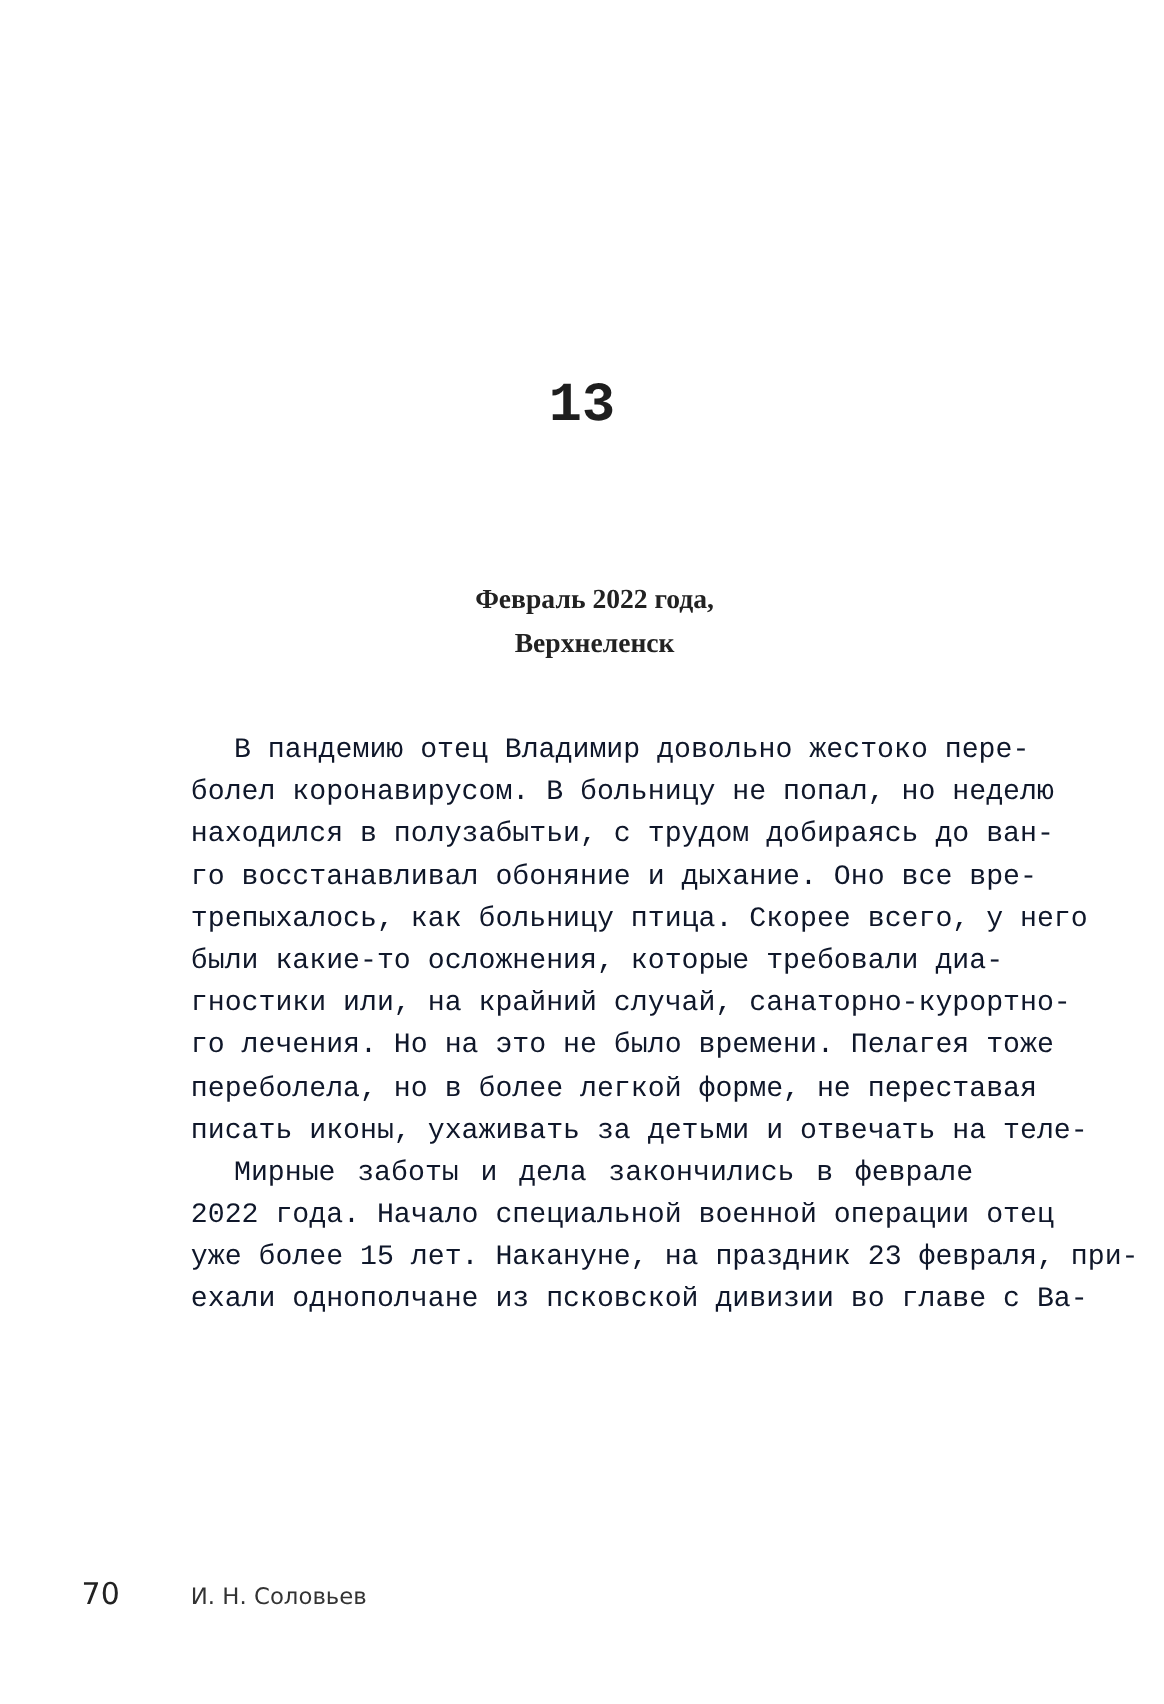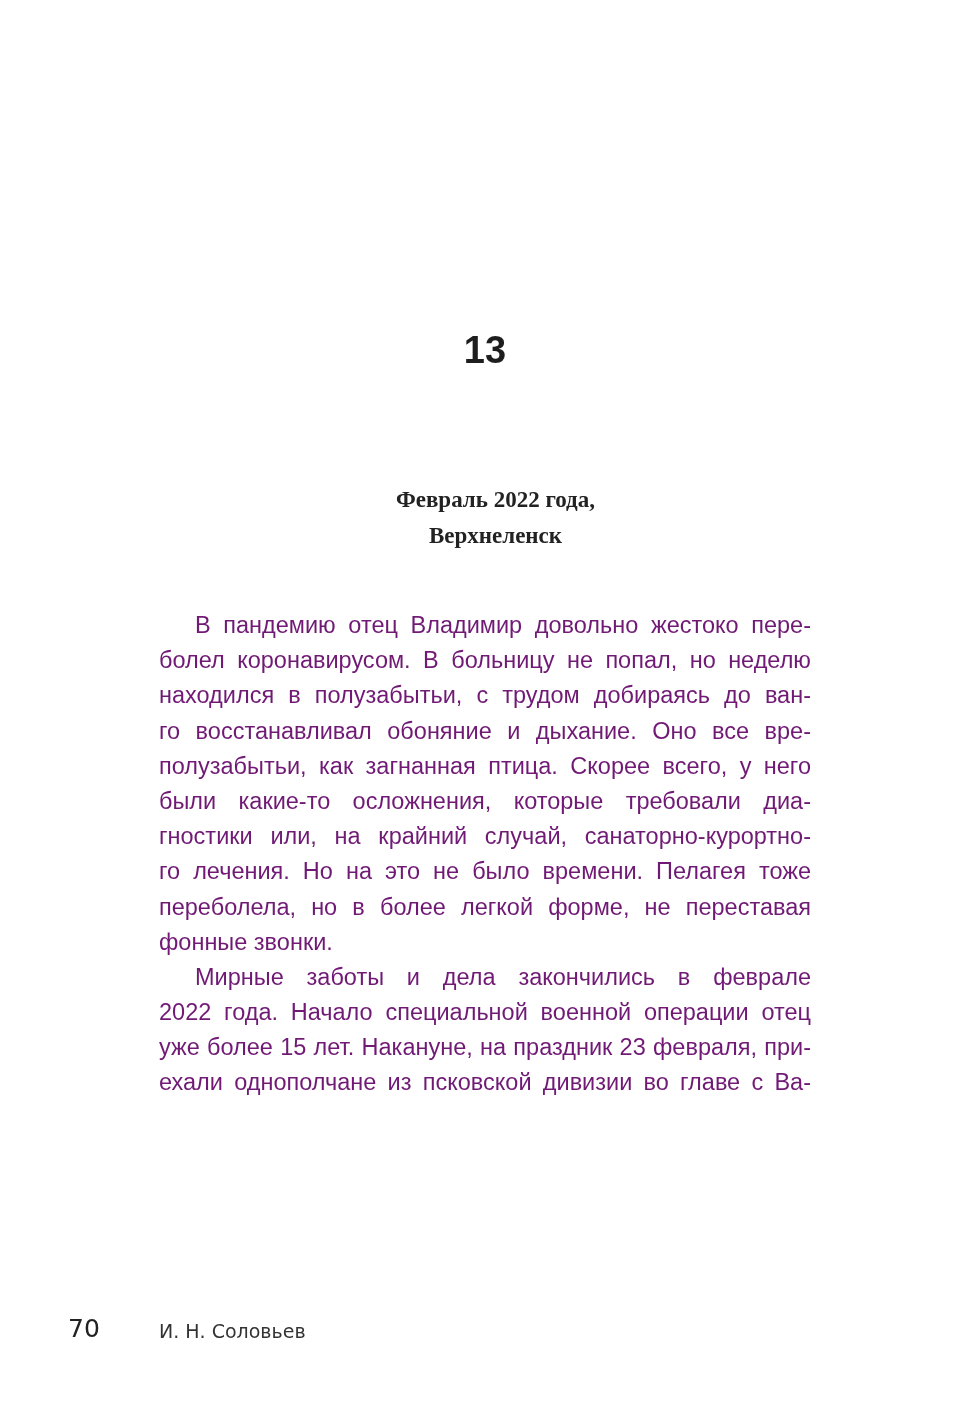--- a/index.html
+++ b/index.html
@@ -9,27 +9,27 @@
     }
     body {
       width: 970px;
       height: 1420px;
       position: relative;
       overflow: hidden;
       color: #222222;
     }
     .chapter-number {
       position: absolute;
-      top: 326px;
+      top: 314px;
       left: 0;
       width: 970px;
       text-align: center;
-      font-family: Liberation Sans, sans-serif;
+      font-family: Liberation Mono, monospace;
       font-weight: bold;
-      font-size: 38px;
+      font-size: 46px;
       line-height: 48px;
       color: #1e1e1e;
     }
     .subtitle {
       position: absolute;
       top: 482px;
       left: 0;
       width: 970px;
       text-align: center;
       font-family: "Liberation Serif", serif;
@@ -37,24 +37,24 @@
       font-size: 23px;
       line-height: 36px;
       color: #222222;
     }
     .subtitle span { display: block; padding-left: 21px; }
     .body-text {
       position: absolute;
       top: 608px;
       left: 159px;
       width: 652px;
-      font-family: Liberation Sans, sans-serif;
+      font-family: Liberation Mono, monospace;
       font-size: 23.5px;
       line-height: 35.2px;
-      color: #701a75;
+      color: #0f172a;
     }
     .para {
       margin: 0;
     }
     .line {
       display: block;
       text-align: justify;
       text-align-last: justify;
       white-space: nowrap;
       height: 35.2px;
@@ -96,26 +96,26 @@
   <span>Февраль 2022 года,</span>
   <span>Верхнеленск</span>
 </div>
 
 <div class="body-text">
   <div class="para">
     <span class="line first">В пандемию отец Владимир довольно жестоко пере-</span>
     <span class="line">болел коронавирусом. В больницу не попал, но неделю</span>
     <span class="line">находился в полузабытьи, с трудом добираясь до ван-</span>
     <span class="line">го восстанавливал обоняние и дыхание. Оно все вре-</span>
-    <span class="line">полузабытьи, как загнанная птица. Скорее всего, у него</span>
+    <span class="line">трепыхалось, как больницу птица. Скорее всего, у него</span>
     <span class="line">были какие-то осложнения, которые требовали диа-</span>
     <span class="line">гностики или, на крайний случай, санаторно-курортно-</span>
     <span class="line">го лечения. Но на это не было времени. Пелагея тоже</span>
     <span class="line">переболела, но в более легкой форме, не переставая</span>
-    <span class="line last">фонные звонки.</span>
+    <span class="line">писать иконы, ухаживать за детьми и отвечать на теле-</span>
   </div>
   <div class="para">
     <span class="line first">Мирные заботы и дела закончились в феврале</span>
     <span class="line">2022 года. Начало специальной военной операции отец</span>
     <span class="line">уже более 15 лет. Накануне, на праздник 23 февраля, при-</span>
     <span class="line">ехали однополчане из псковской дивизии во главе с Ва-</span>
   </div>
 </div>
 
 <div class="footer">

